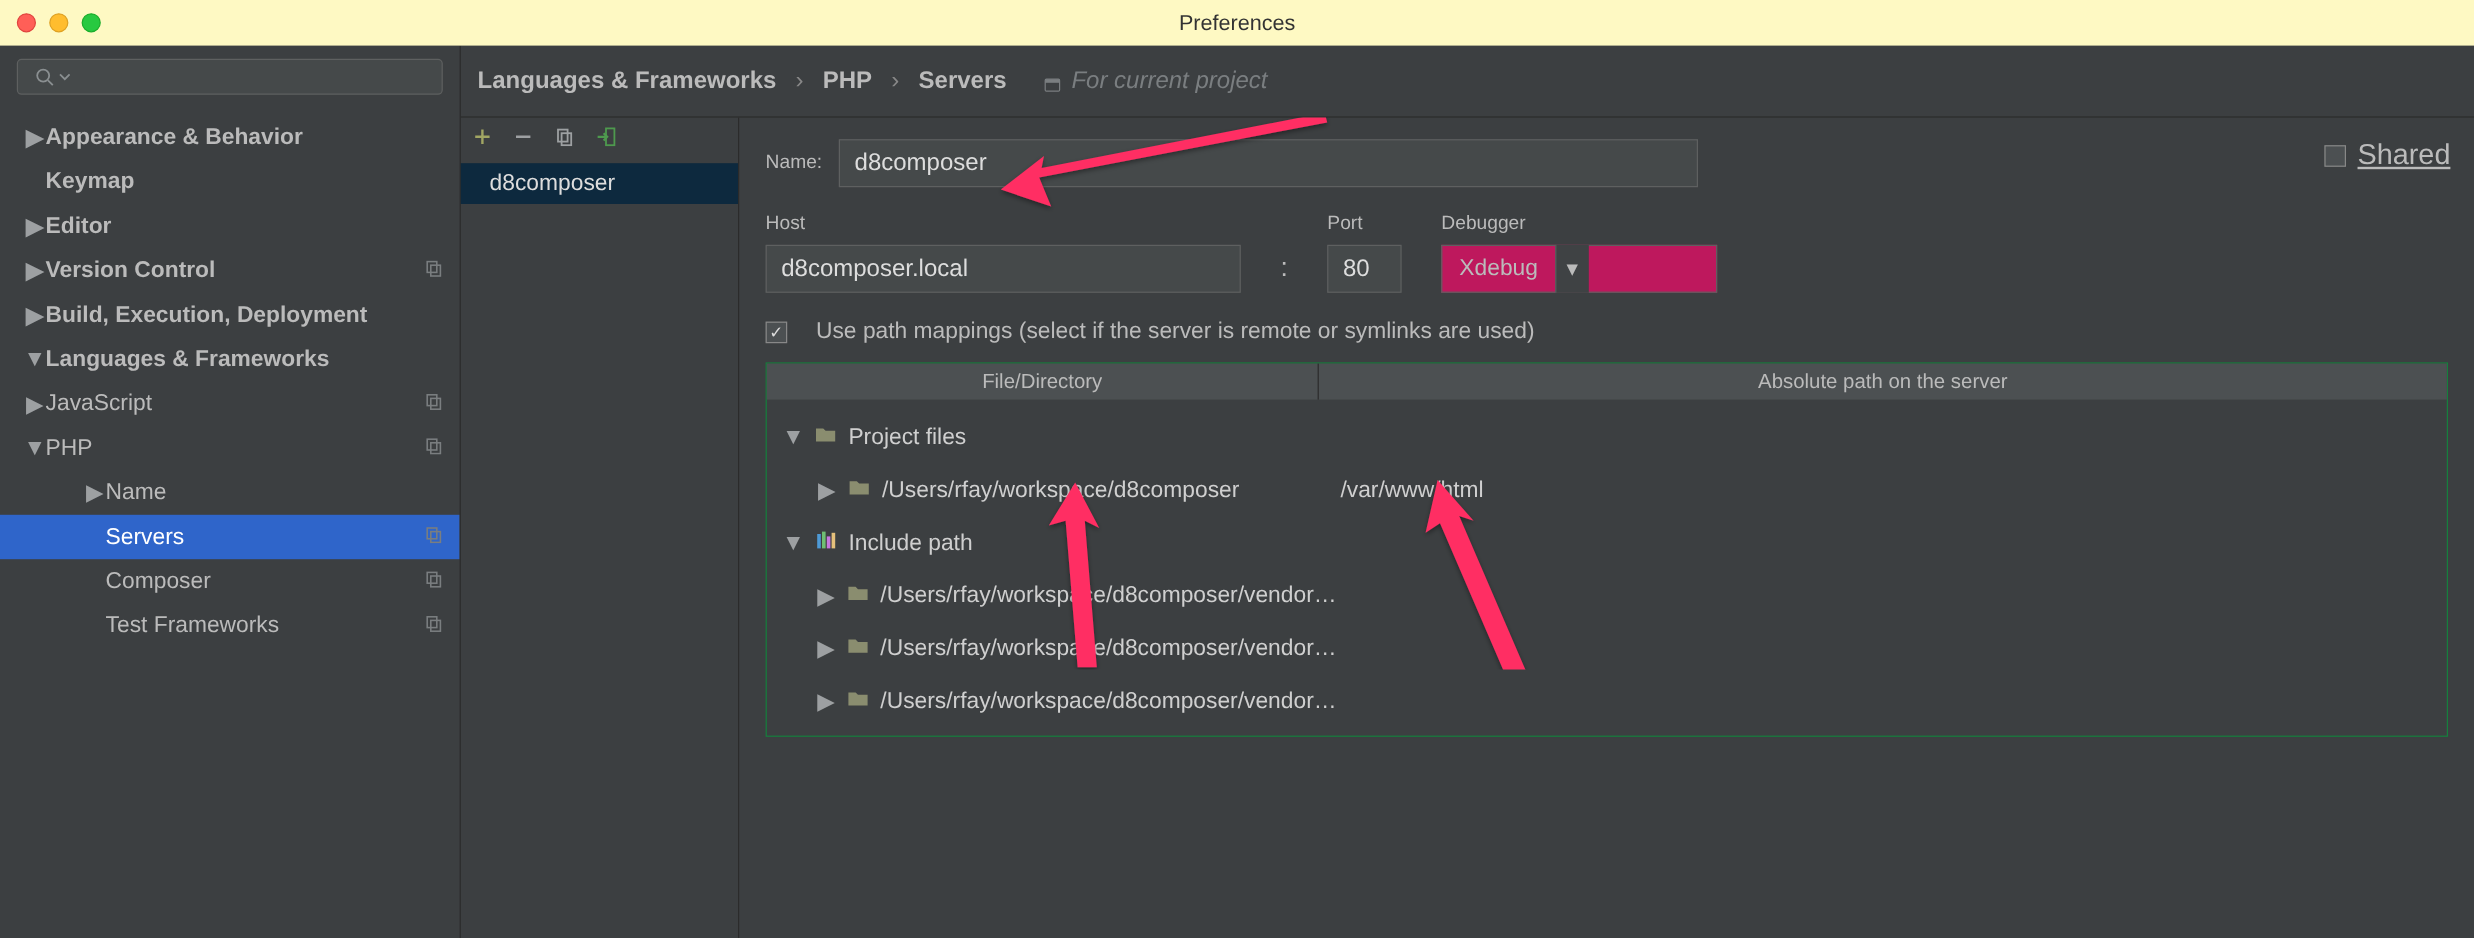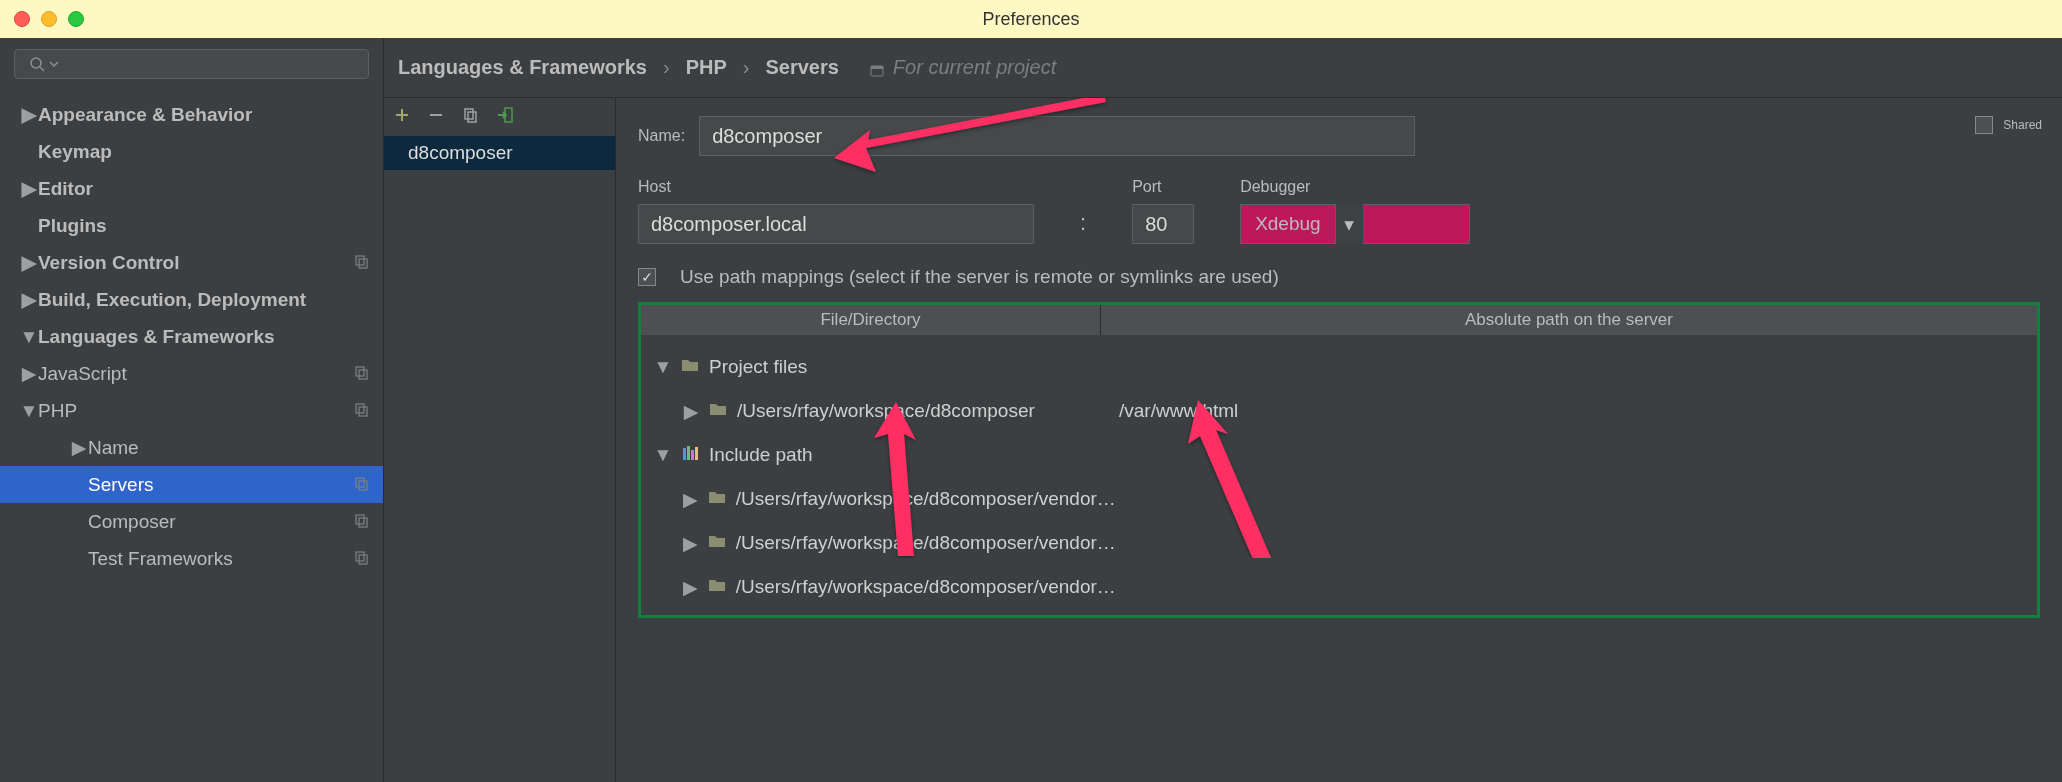--- a/index.html
+++ b/index.html
@@ -36,28 +36,28 @@
 
     .listcol { width:232px; border-right:1px solid #2b2b2b; display:flex; flex-direction:column; }
     .listcol-toolbar{ height:38px; display:flex; align-items:center; gap:18px; padding-left:10px; color:#9da0a2;}
     .listcol-toolbar .ico{cursor:pointer;}
     .listitem { height:34px; display:flex; align-items:center; padding-left:24px; background:#0d293e; color:#ddd;}
 
     .form { flex:1; padding:18px 22px 0 22px; position:relative; }
     .row{ display:flex; align-items:center; margin-bottom:22px; gap:14px;}
     .label{ color:#bbbbbb; font-size:16px; }
     input.tf{ background:#45494a; border:1px solid #5e6060; color:#ddd; font-size:20px; height:40px; padding:0 12px; border-radius:0;}
-    .fieldcols{ display:flex; gap:46px; align-items:flex-end; margin-bottom:22px;}
+    .fieldcols{ display:flex; gap:33px; align-items:flex-end; margin-bottom:22px;}
     .fieldcol{ display:flex; flex-direction:column; gap:8px; }
     .colon{ font-size:22px; padding-bottom:8px;}
     .select{ background:#be185d; border:1px solid #5e6060; height:40px; display:flex; align-items:center; padding:0 14px; }
     .select .chev{ width:28px; height:40px; border-left:1px solid #5e6060; display:flex; align-items:center; justify-content:center; margin-left:14px; margin-right:-14px; background:#3f4244;}
     .cb{ width:18px; height:18px; border:1px solid #888; background:#4c5052; display:inline-flex; align-items:center; justify-content:center; margin-right:10px; color:#ddd; font-size:14px;}
-    .shared{ position:absolute; right:20px; top:18px; display:flex; align-items:center; font-size:12px;}
-    .pathtable{ border:3px solid #15803d; }
+    .shared{ position:absolute; right:20px; top:18px; display:flex; align-items:center; font-size:24px;text-decoration:underline;}
+    .pathtable{ border:1px solid #15803d; }
     .pathhead{ display:flex; background:#4c5052; height:30px; font-size:17px; color:#bbb;}
     .pathhead div{ display:flex; align-items:center; justify-content:center; }
     .ph1{flex:0 0 460px; border-right:1px solid #2b2b2b;} .ph2{flex:1;}
     .pathbody{ padding:10px 0 6px 8px;}
     .prow{ display:flex; align-items:center; height:44px; font-size:19px; color:#cfcfcf;}
     .prow .pl{ width:460px; display:flex; align-items:center; gap:10px; }
     .prow .pr{ flex:1; padding-left:10px; }
     .pi0{padding-left:6px;} .pi1{padding-left:34px;}
     .tri{display:inline-flex;width:16px;justify-content:center;color:#9da0a2;}
     .fold{color:#a1a663;}
@@ -94,24 +94,20 @@
           <span class="arrow">▶</span>
           <span>Appearance &amp; Behavior</span>
         </div>
         <div class="tree-item bold ind1">
           <span class="arrow"></span>
           <span>Keymap</span>
         </div>
         <div class="tree-item bold">
           <span class="arrow">▶</span>
           <span>Editor</span>
-        </div>
-        <div class="tree-item bold ind1">
-          <span class="arrow"></span>
-          <span>Plugins</span>
         </div>
         <div class="tree-item bold">
           <span class="arrow">▶</span>
           <span>Version Control</span>
           <span class="copy-ic"><svg width="15" height="15" viewBox="0 0 15 15" fill="none" stroke="currentColor" stroke-width="1.3">
               <rect x="2" y="2" width="8" height="9"></rect>
               <rect x="5" y="5" width="8" height="9"></rect>
             </svg></span>
         </div>
         <div class="tree-item bold">

